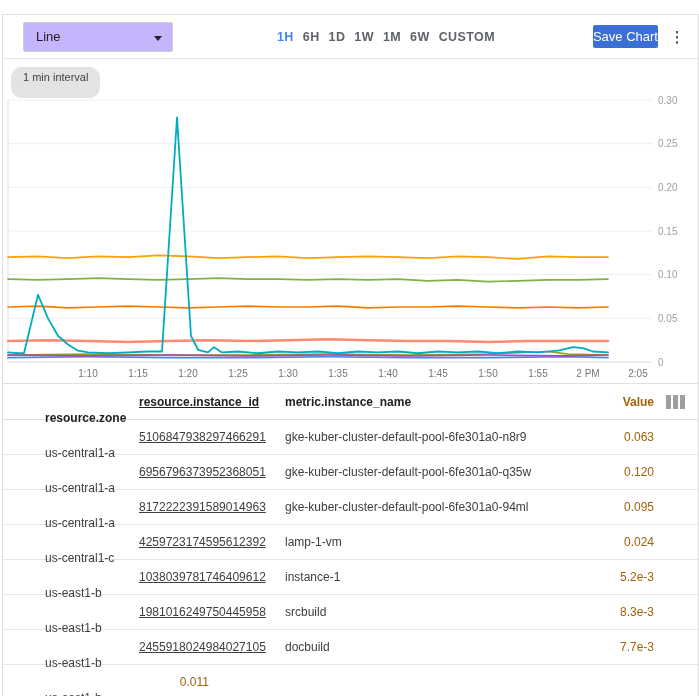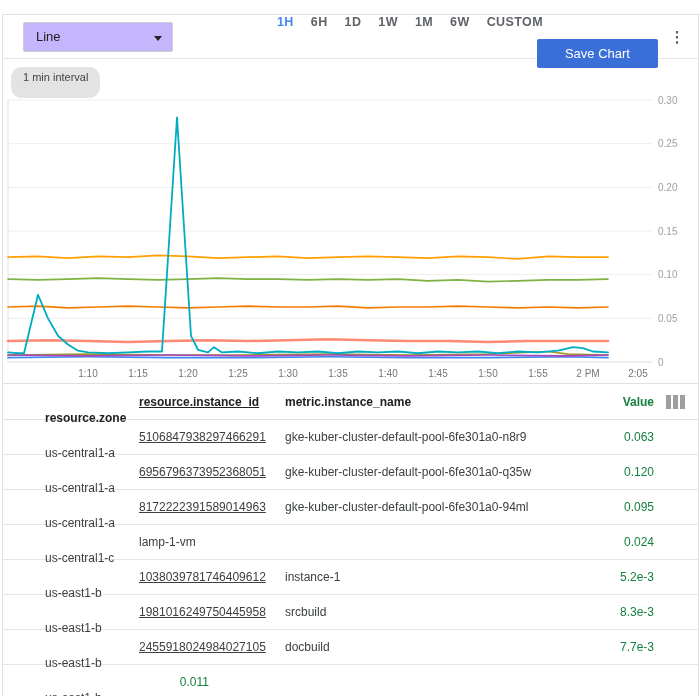--- a/index.html
+++ b/index.html
@@ -12,26 +12,26 @@
   .toolbar { position:absolute; top:0; left:0; right:0; height:44px;
              border-bottom:1px solid #e5e5e5; background:#fff; z-index:5; }
   .chart-type { position:absolute; left:20px; top:7px; width:150px; height:30px;
                 border:1px solid #cfcfcf; border-radius:2px; background:#c4b5fd;
                 font-size:13px; color:#212121; cursor:pointer; }
   .chart-type .val { position:absolute; left:12px; top:6px; }
   .caret { position:absolute; right:10px; top:13px; width:0; height:0;
            border-left:4px solid transparent; border-right:4px solid transparent;
            border-top:5px solid #222; }
   .ranges { position:absolute; left:274px; top:0; height:44px;
-            display:flex; align-items:flex-start; gap:17px; }
+            display:flex; align-items:center; gap:9px; }
   .range-btn { font-size:12.5px; letter-spacing:.4px; color:#5f6368;
                font-weight:bold; cursor:pointer; background:none; border:none;
                font-family:"Liberation Sans", sans-serif; }
   .range-btn.active { color:#4285f4; }
-  .save-btn { position:absolute; right:40px; top:24px; height:29px; padding:0 28px;
+  .save-btn { position:absolute; right:40px; top:10px; height:23px; padding:0 0;
               background:#3a6fd8; color:#fff; font-size:13px; border:none;
               border-radius:2px; cursor:pointer; font-family:"Liberation Sans", sans-serif; }
   .kebab { position:absolute; right:12px; top:13px; width:18px; height:20px;
            font-size:15px; font-weight:bold; color:#5f6368; text-align:center;
            cursor:pointer; line-height:18px; }
 
   
   .badge { position:absolute; left:8px; top:52px; height:31px; line-height:21px;
            padding:0 12px; background:#e3e3e3; border-radius:11px;
            font-size:11px; color:#424242; z-index:4; }
@@ -45,21 +45,21 @@
   .tbl { position:absolute; left:0; top:368px; right:0; z-index:3; background:transparent; }
   .trow { display:flex; align-items:center; height:35px; border-bottom:1px solid #e6e6e6;
           font-size:12px; color:#3c4043; background:#fff; cursor:pointer; }
   .thead { height:37px; border-top:1px solid #e0e0e0; border-bottom:1px solid #e0e0e0;
            font-weight:bold; color:#212121; cursor:default; }
   .c-dot  { width:42px; padding-left:23px; flex:none; }
   .dot { width:12px; height:12px; border-radius:50%; }
   .c-zone { width:94px; flex:none;margin-top:32px; }
   .c-id   { width:146px; flex:none;text-decoration:underline; }
   .c-name { flex:1; min-width:0; white-space:nowrap; overflow:hidden; }
-  .c-val  { width:70px; flex:none; text-align:right; color:#15803d; }
+  .c-val  { width:70px; flex:none; text-align:right; color:#a16207; }
   .c-ico  { width:44px; flex:none; display:flex; justify-content:flex-start;
             padding-left:12px; }
   .colicon { display:flex; gap:2px; cursor:pointer; }
   .colicon i { display:block; width:5px; height:14px; background:#9e9e9e; }
 </style>
 </head>
 <body>
 
 <div class="card">
 
@@ -157,20 +157,21 @@
           <div class="c-dot"><span class="dot" style="background: rgb(124, 179, 66);"></span></div>
           <div class="c-zone">us-central1-a</div>
           <div class="c-id">8172222391589014963</div>
           <div class="c-name">gke-kuber-cluster-default-pool-6fe301a0-94ml</div>
           <div class="c-val">0.095</div>
           <div class="c-ico"></div>
         </div>
         <div class="trow">
           <div class="c-dot"><span class="dot" style="background: rgb(244, 81, 30);"></span></div>
           <div class="c-zone">us-central1-c</div>
+          <div class="c-id">4259723174595612392</div>
           <div class="c-name">lamp-1-vm</div>
           <div class="c-val">0.024</div>
           <div class="c-ico"></div>
         </div>
         <div class="trow">
           <div class="c-dot"><span class="dot" style="background: rgb(66, 133, 244);"></span></div>
           <div class="c-zone">us-east1-b</div>
           <div class="c-id">1038039781746409612</div>
           <div class="c-name">instance-1</div>
           <div class="c-val">5.2e-3</div>

